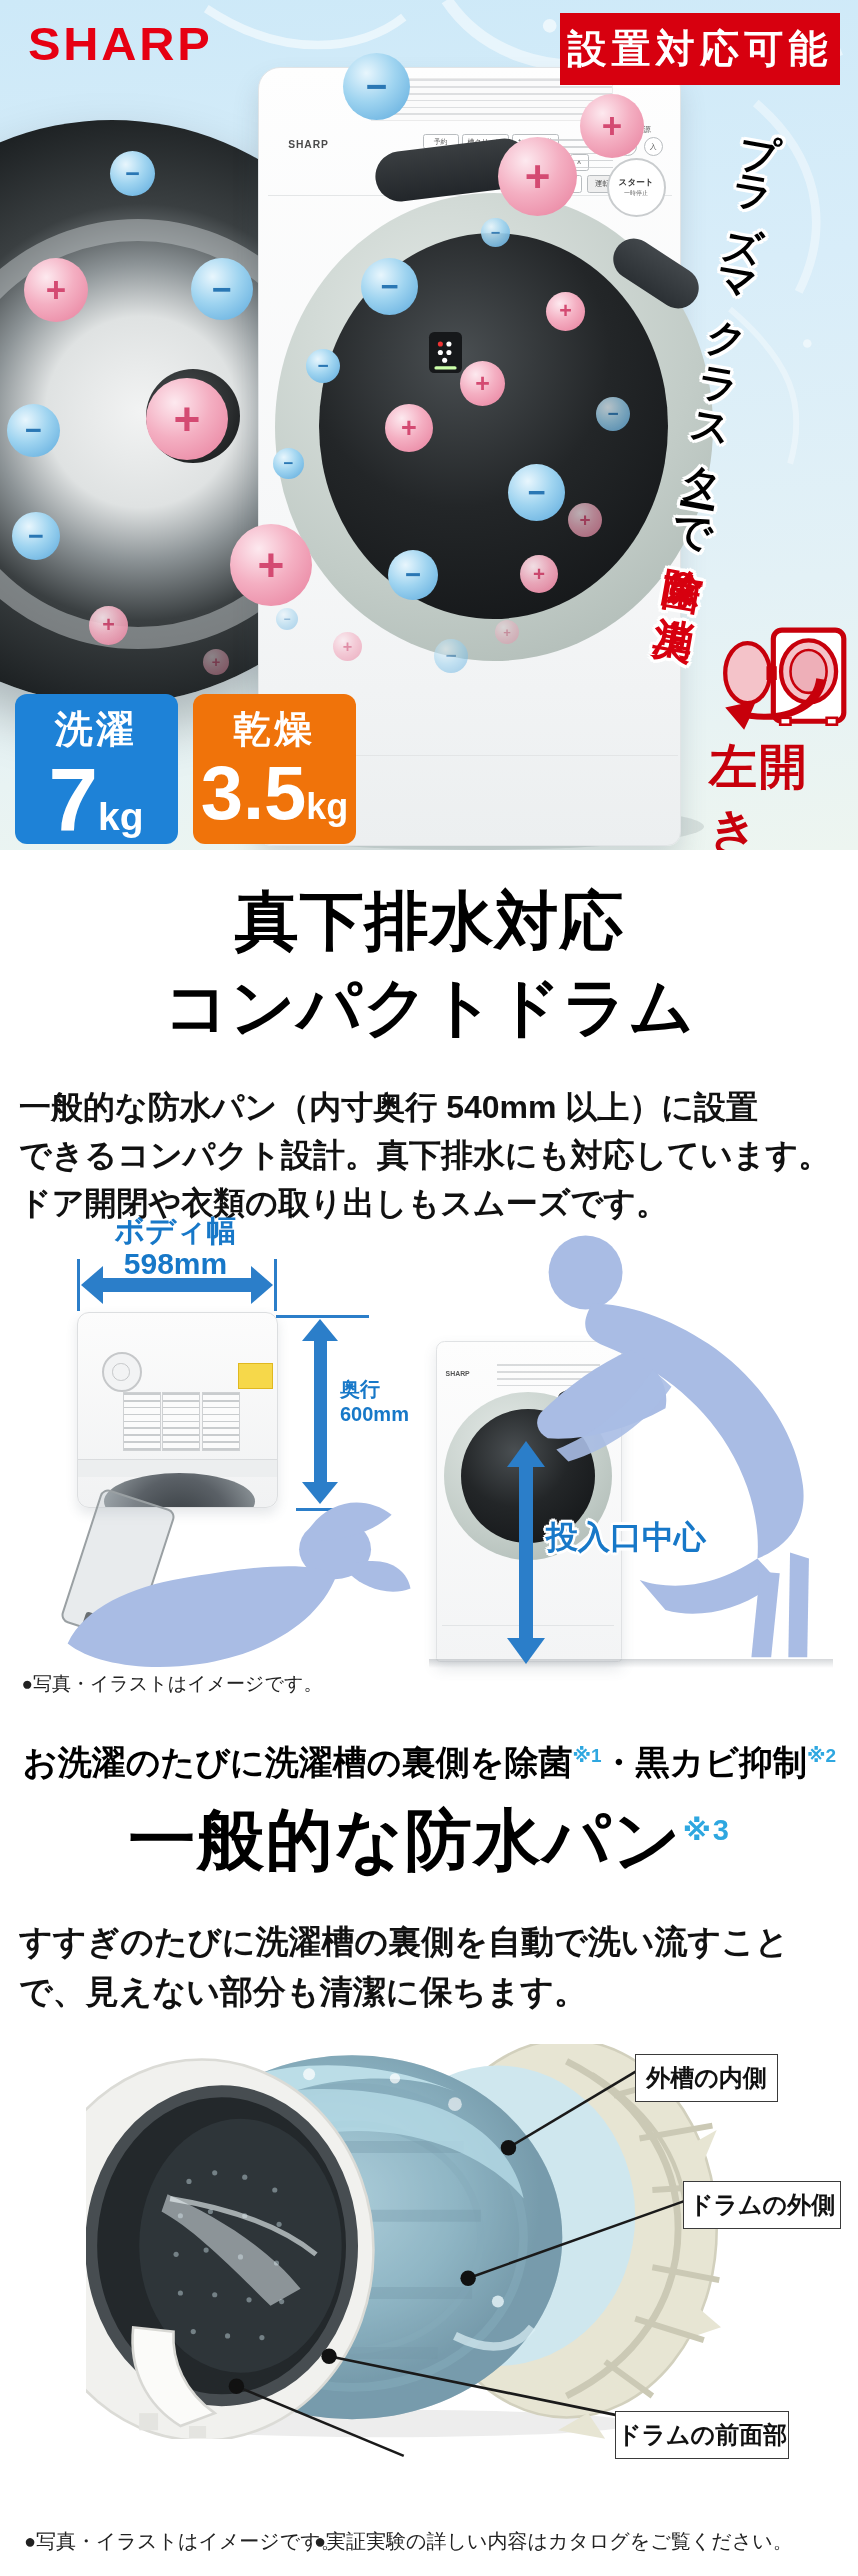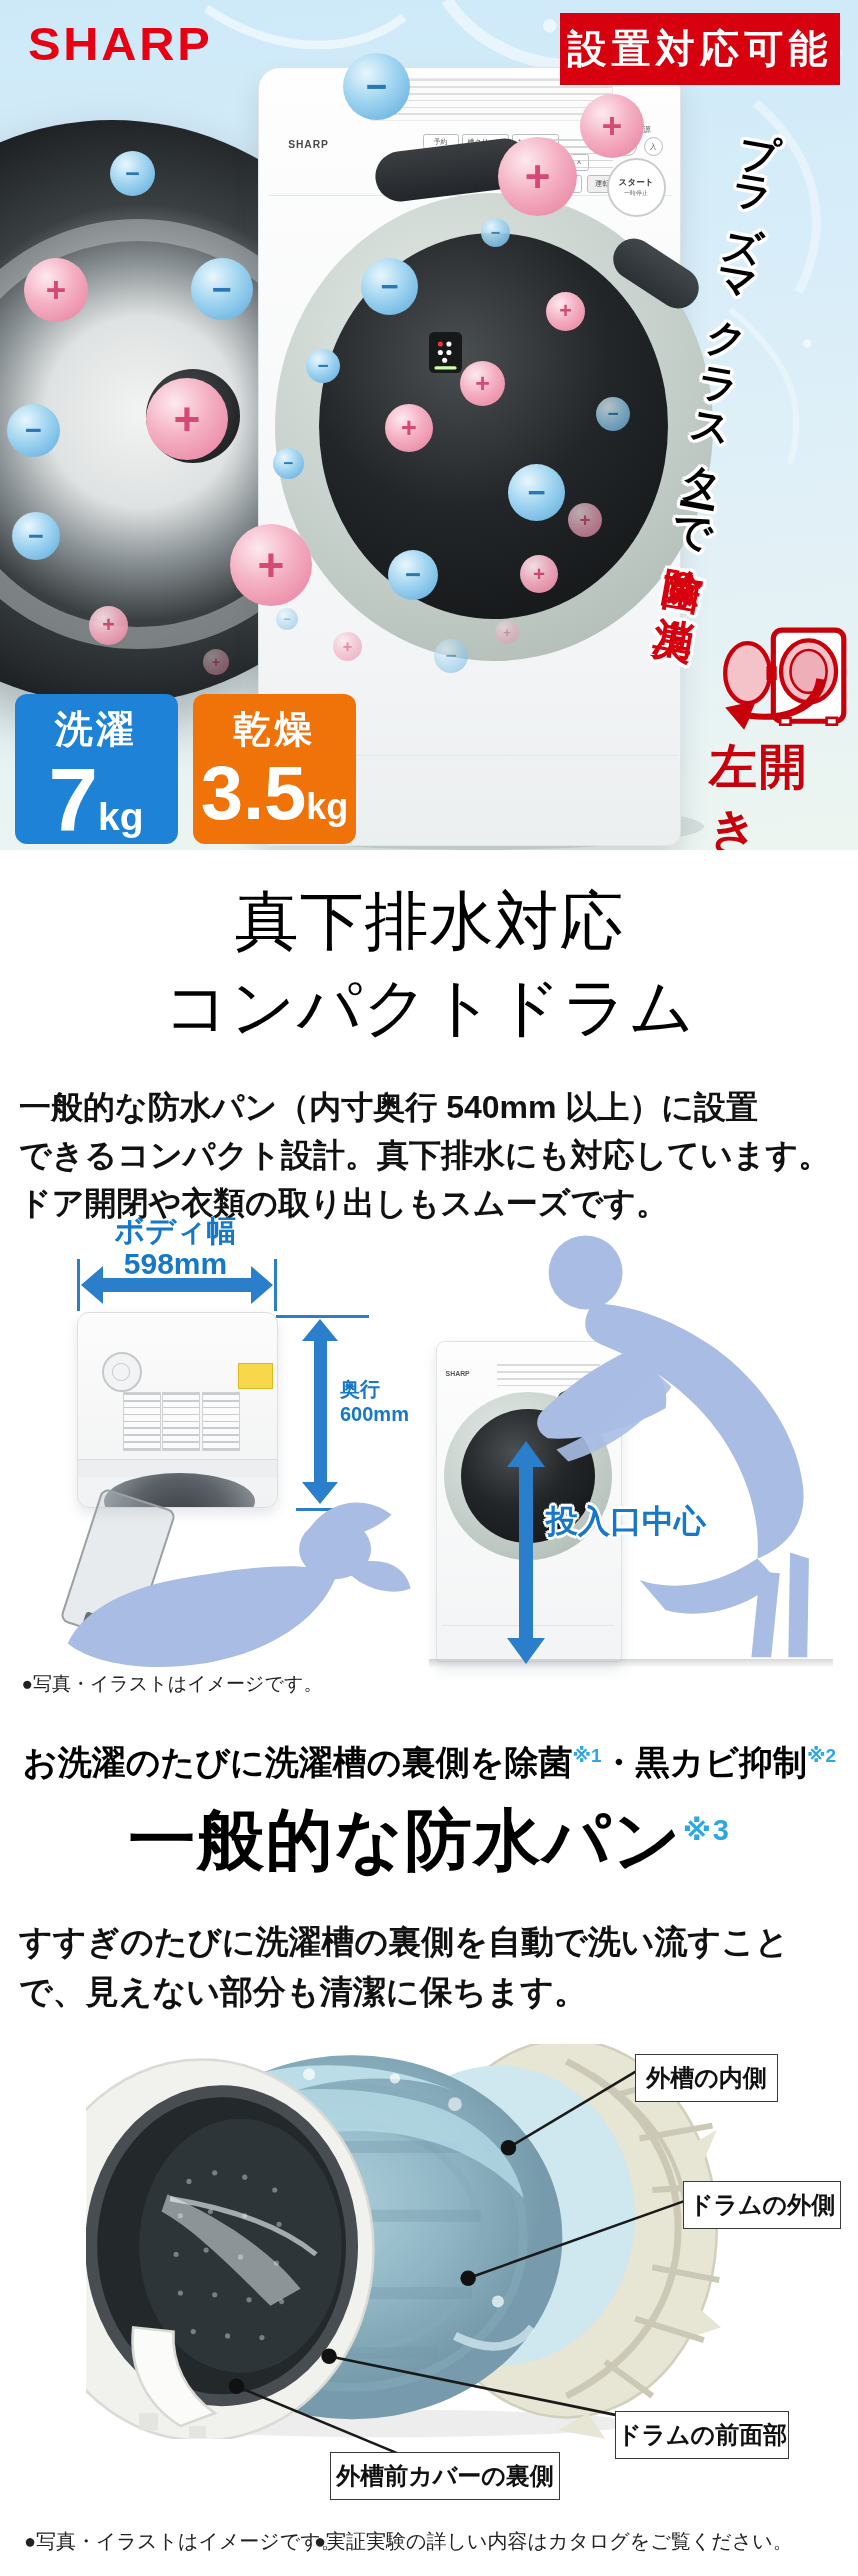--- a/index.html
+++ b/index.html
@@ -27,31 +27,31 @@
   .tinylines{background:repeating-linear-gradient(180deg,#c9ccce 0 1.7px,transparent 1.7px 6.9px);}
   .bubble{position:absolute;border-radius:50%;display:flex;align-items:center;justify-content:center;font-weight:900;}
   .bubble.plus{background:radial-gradient(circle at 35% 30%,#fde9ef 0%,#f4afc2 45%,#e77d9b 100%);color:#d44a72;}
   .bubble.minus{background:radial-gradient(circle at 35% 30%,#e8f6fd 0%,#9fd4f0 45%,#5aa8dc 100%);color:#2a77b4;}
   
   .cap-badge{border-radius:12px;color:#fff;text-align:center;}
   .cap-label{font-size:38px;font-weight:900;letter-spacing:3.4px;margin-top:10.3px;}
   .cap-value{font-weight:900;line-height:1;}
   .door-open-text{color:#c7000b;font-weight:900;font-size:48px;letter-spacing:1.7px;}
   
-  .h1{font-size:64px;font-weight:400;color:#000;text-align:center;line-height:1.35;letter-spacing:0.9px;}
+  .h1{font-size:64px;font-weight:700;color:#000;text-align:center;line-height:1.35;letter-spacing:0.9px;}
   .body-text{font-size:32px;font-weight:600;color:#111;line-height:1.5;letter-spacing:0px;}
   .dim-blue{color:#1778c8;font-weight:900;}
   .arrow-blue{background:#2b7ec9;}
   .note-text{font-size:19px;color:#222;}
   .subhead{font-size:34px;font-weight:800;color:#000;text-align:center;letter-spacing:0px;}
   .sup{color:#2ea7e0;font-size:19px;font-weight:700;vertical-align:super;}
   .h2{font-size:67px;font-weight:900;color:#000;text-align:center;letter-spacing:1.7px;}
   .callout{background:#fff;border:1.7px solid #3a3a3a;display:flex;align-items:center;justify-content:center;
         font-size:24px;color:#111;font-weight:600;}
-  .outline-white{text-shadow:-2.6px 0 0 #fff,2.6px 0 0 #fff,0 -2.6px 0 #fff,0 2.6px 0 #fff,-1.7px -1.7px 0 #fff,1.7px -1.7px 0 #fff,-1.7px 1.7px 0 #fff,1.7px 1.7px 0 #fff;}
+  .outline-white{text-shadow:-2.6px 0 0 #fff,2.6px 0 0 #fff,0 -2.6px 0 #fff,0 2.6px 0 #fff,-1.7px -1.7px 0 #fff,1.7px -1.7px 0 #fff,-1.7px 1.7px 0 #fff,1.7px 1.7px 0 #fff;margin-top:16px;}
 </style>
 </head>
 <body>
 
 <div id="page">
 
   <div id="hero">
 
     <svg class="abs" style="left:0;top:0;" width="859" height="850" viewBox="0 0 1000 990">
       <path d="M240,10 C330,70 420,60 470,20" fill="none" stroke="#ffffff" stroke-width="10" opacity="0.55"></path>
@@ -353,19 +353,18 @@
     <line x1="275" y1="449" x2="470" y2="530" stroke="#1a1a1a" stroke-width="3"></line>
     <circle cx="592" cy="171" r="9" fill="#111"></circle>
     <circle cx="545" cy="323" r="9" fill="#111"></circle>
     <circle cx="383" cy="414" r="9" fill="#111"></circle>
     <circle cx="275" cy="449" r="9" fill="#111"></circle>
   </svg>
 
   <div class="abs callout" style="left:635px;top:2054px;width:141px;height:46px;">外槽の内側</div>
   <div class="abs callout" style="left:683px;top:2181px;width:156px;height:46px;">ドラムの外側</div>
   <div class="abs callout" style="left:615px;top:2411px;width:172px;height:46px;">ドラムの前面部</div>
-  <div class="abs callout" style="left:330px;top:2452px;width:228px;height:46px;">外槽前カバーの裏側</div>
 
   <div class="abs note-text" style="left:24px;top:2528px;font-size:20px;">●写真・イラストはイメージです。</div>
   <div class="abs note-text" style="left:314px;top:2528px;font-size:20px;font-family:Liberation Serif, serif;">●実証実験の詳しい内容はカタログをご覧ください。</div>
 
 </div>
 
 
 </body></html>

